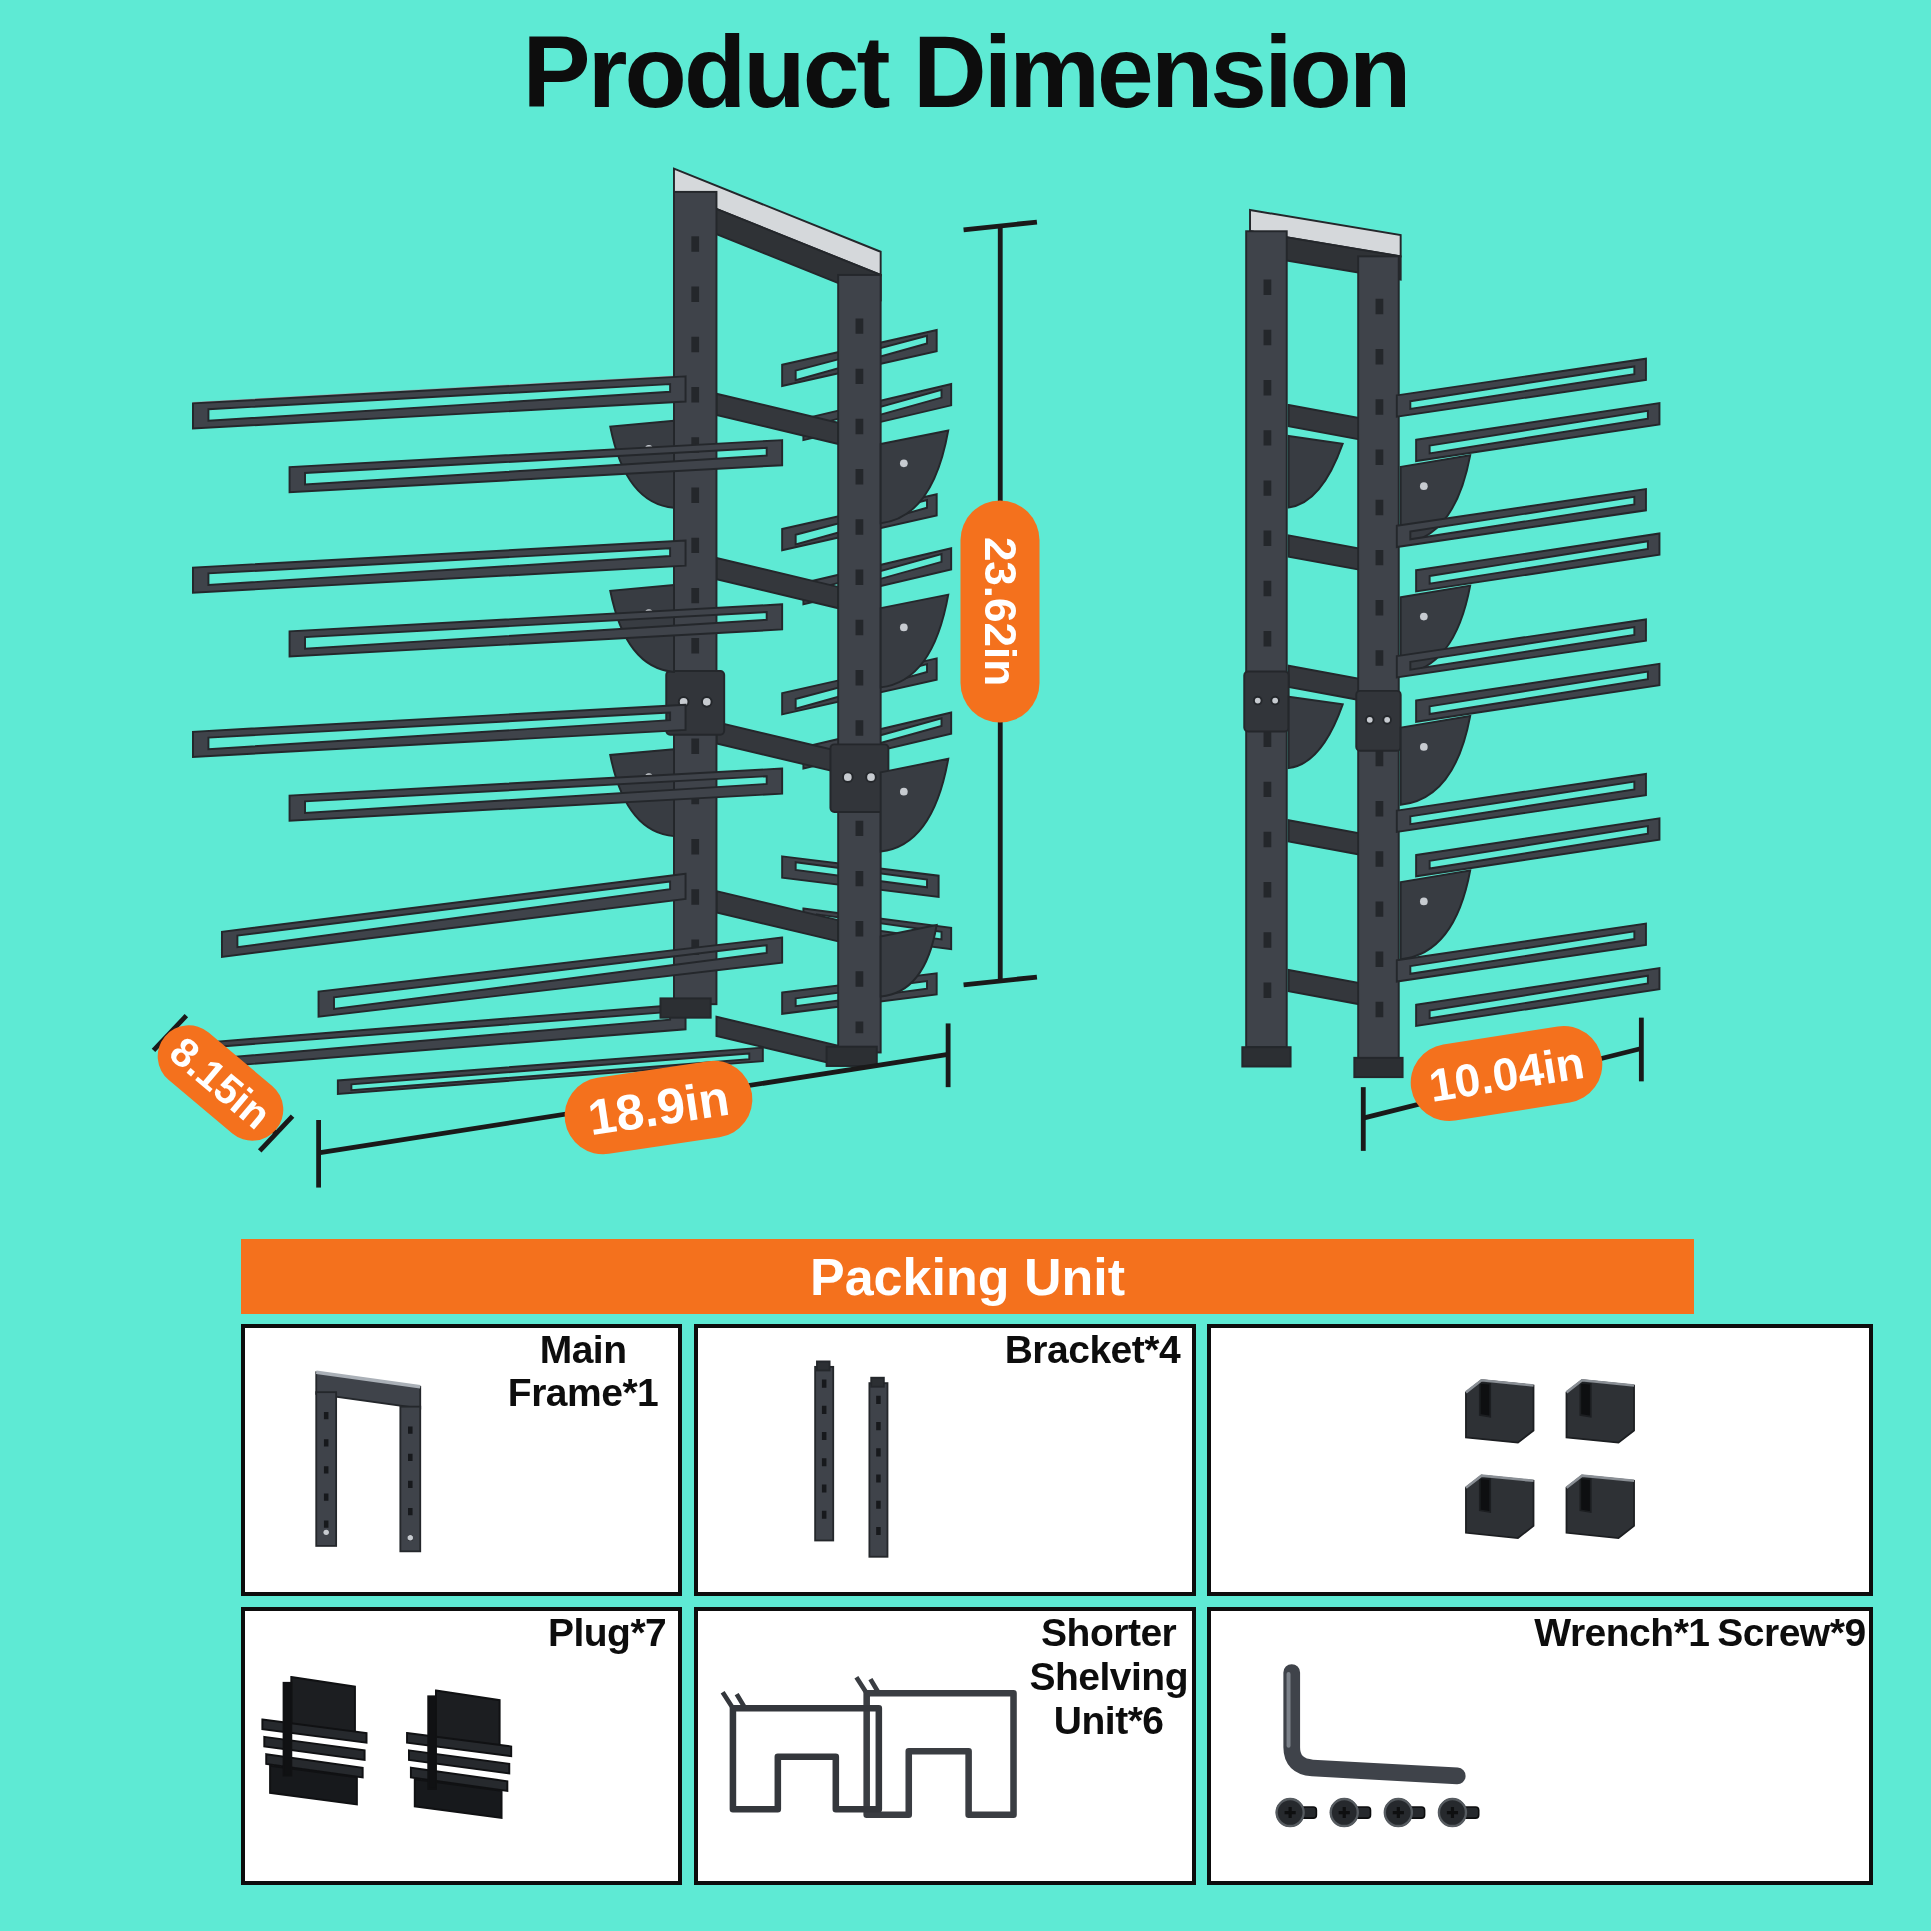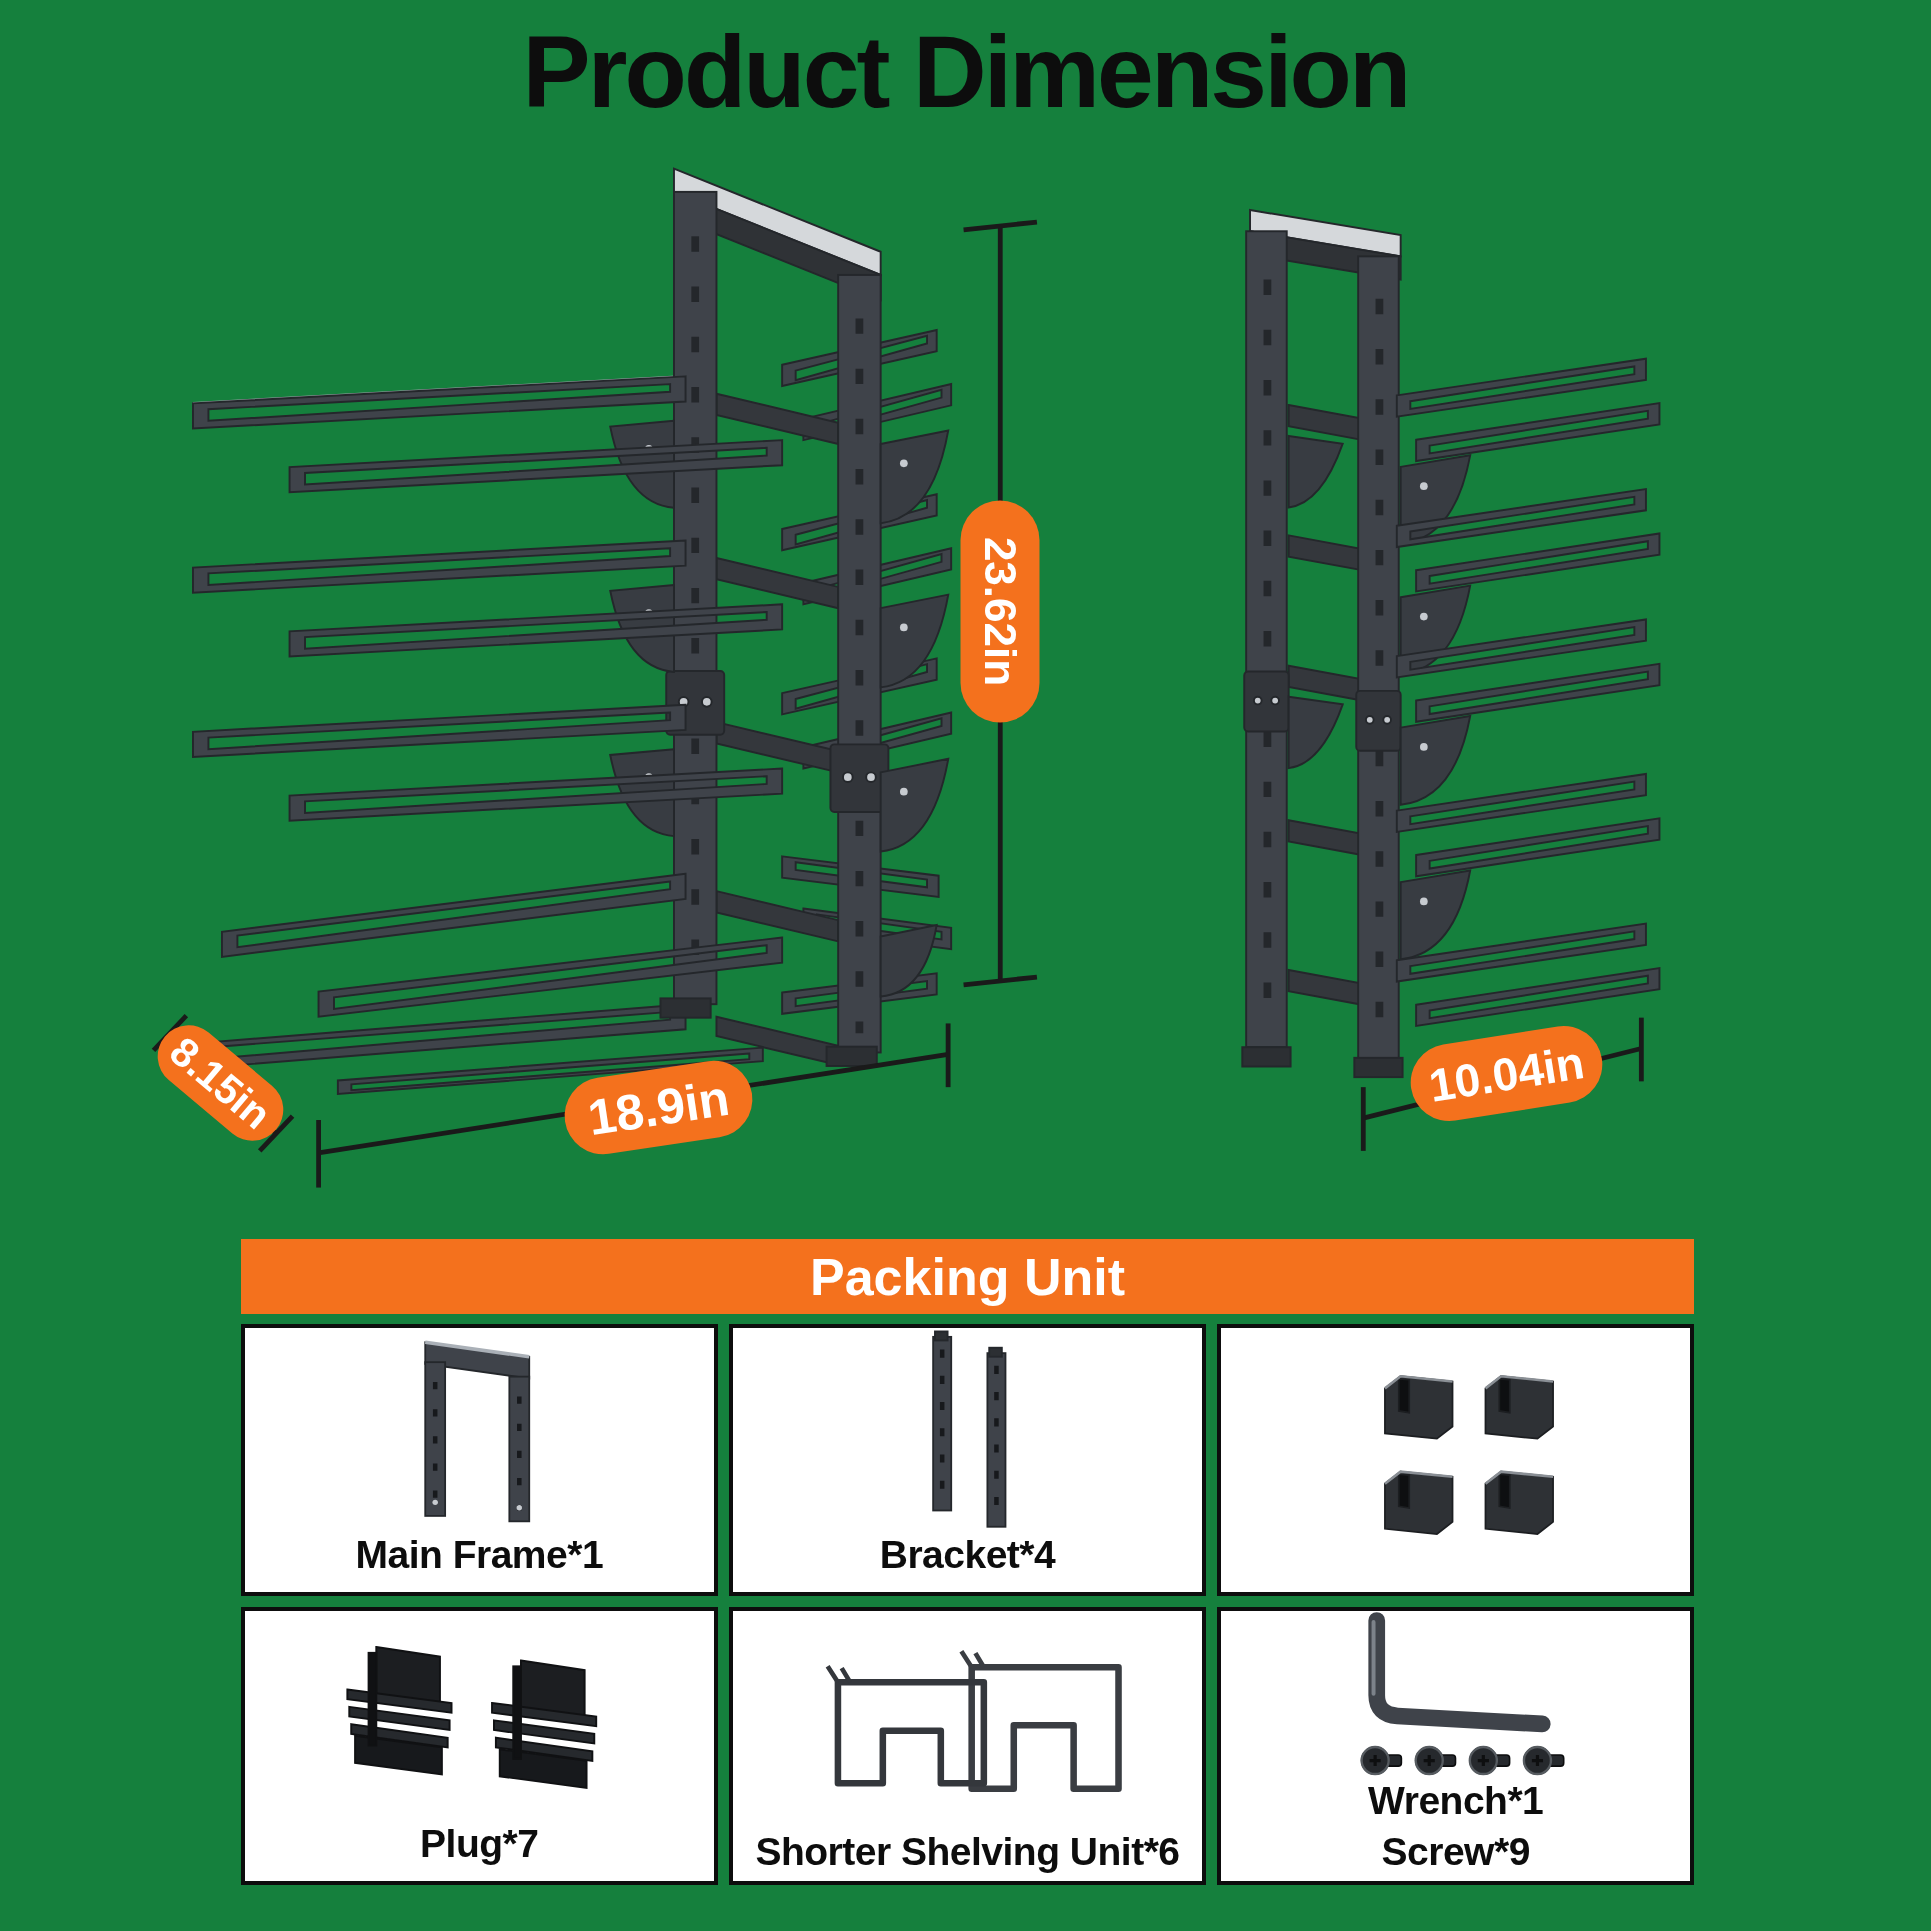--- a/index.html
+++ b/index.html
@@ -1,34 +1,34 @@
 <!DOCTYPE html>
 <html><head>
 <meta charset="utf-8">
 <style>
   html,body{margin:0;padding:0;background:#ffffff;}
-  .canvas{position:relative;width:1931px;height:1931px;background:#15803d;overflow:hidden;
+  .canvas{position:relative;width:1931px;height:1931px;background:#5eead4;overflow:hidden;
           font-family:"Liberation Sans",sans-serif;color:#0d0d0d;}
   .title{position:absolute;left:0;top:13.5px;width:100%;text-align:center;
          font-size:102px;font-weight:700;letter-spacing:-2.9px;color:#0d0d0d;}
   .rack{position:absolute;}
   #rack-left{left:164px;top:130px;width:792px;height:966px;}
   #rack-right{left:1192px;top:154px;width:483px;height:927px;}
   #dim-lines{position:absolute;left:0;top:0;width:1931px;height:1931px;pointer-events:none;}
   .pill{position:absolute;display:flex;align-items:center;justify-content:center;
         background:var(--accent);color:#fff;font-weight:700;border-radius:965px;}
   #pill-height{left:889px;top:572px;width:222px;height:79px;font-size:44px;transform:rotate(90deg);}
   #pill-width {left:564px;top:1069px;width:189px;height:77px;font-size:50px;transform:rotate(-8.5deg);}
   #pill-depth {left:148px;top:1052px;width:145px;height:62px;font-size:41px;transform:rotate(40deg);}
   #pill-width2{left:1410px;top:1035px;width:193px;height:77px;font-size:46px;transform:rotate(-9deg);}
   .packing{position:absolute;left:241px;top:1239px;width:1453px;}
   .packing-header{height:75px;background:var(--accent);display:flex;align-items:center;justify-content:center;
                   color:#fff;font-size:52px;font-weight:700;margin-bottom:9.7px;}
   .packing-grid{display:grid;grid-template-columns:repeat(3,1fr);grid-template-rows:272px 278px;gap:11.6px;}
-  .cell{border:4.8px solid #0d0d0d;background:#fff;display:flex;flex-direction:column;}
+  .cell{border:4.8px solid #0d0d0d;background:#fff;display:flex;flex-direction:row;}
   .ill{flex:1;display:flex;align-items:center;justify-content:center;min-height:0;}
   .cap{text-align:center;font-size:39px;font-weight:700;line-height:1.12;letter-spacing:-0.5px;
        padding:0 3.9px 7.7px 3.9px;color:#0d0d0d;}
   svg{display:block;}
 </style>
 </head>
 <body>
 
 <div class="canvas" style="--accent:#F4711D">
 

